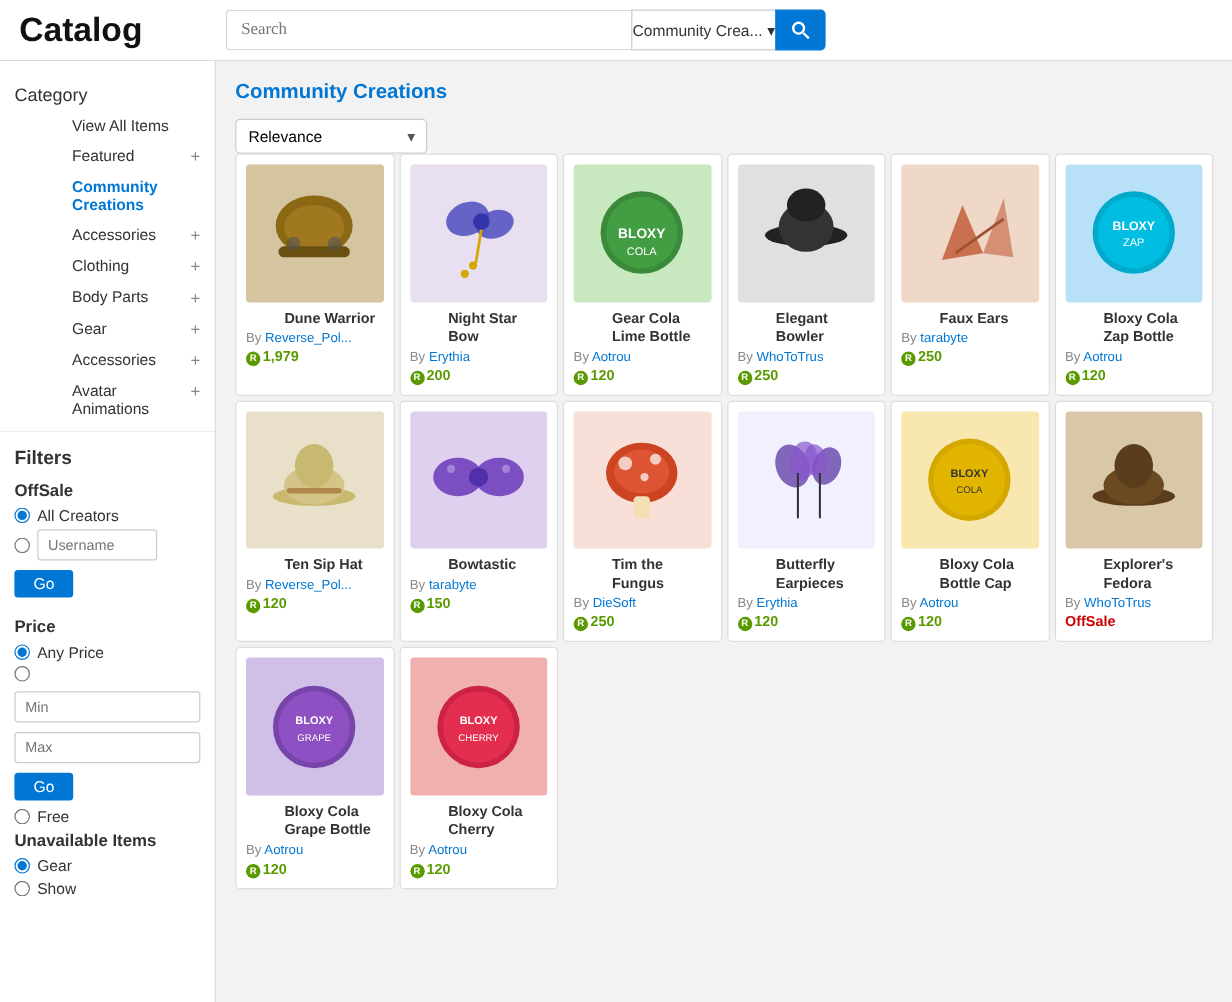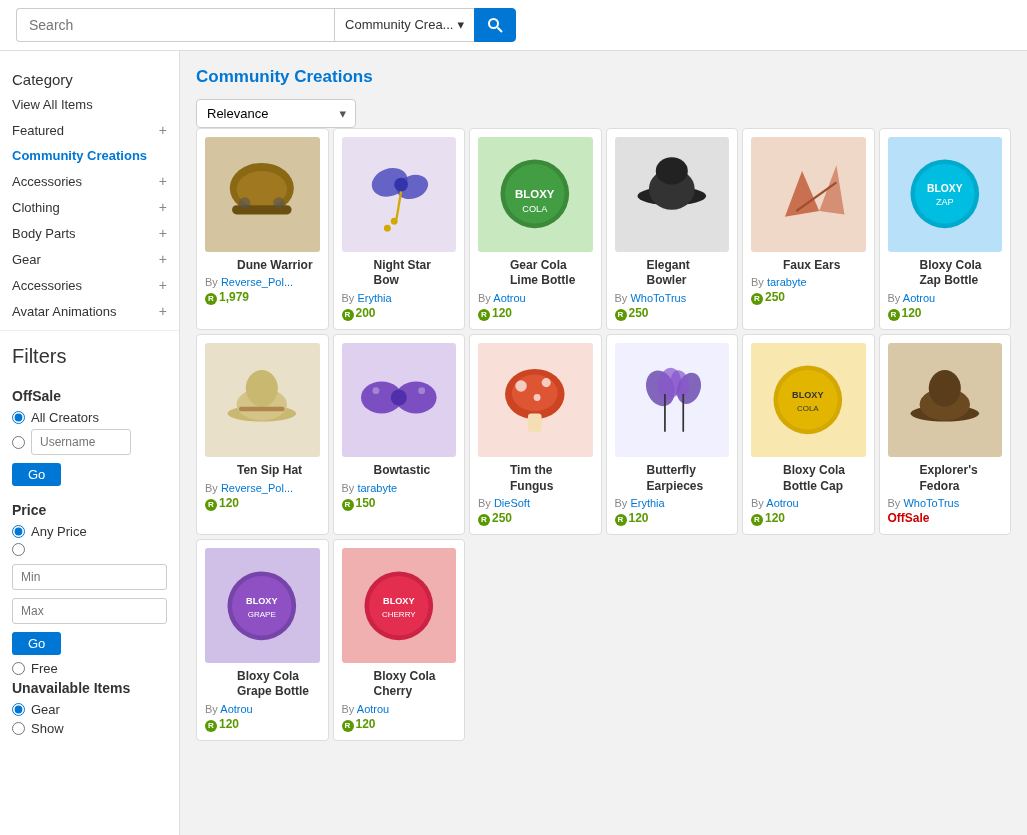--- a/index.html
+++ b/index.html
@@ -2,37 +2,37 @@
 <html><head>
   <meta charset="utf-8">
   <style>
     * { box-sizing: border-box; margin: 0; padding: 0; }
     body { font-family: Arial, sans-serif; background: #f2f2f2; color: #333; font-size: 13px; }
 
     
     .header { display: flex; align-items: center; padding: 8px 16px; background: #fff; border-bottom: 1px solid #ddd; gap: 12px; }
     .header-title { font-size: 28px; font-weight: bold; color: #111; min-width: 160px; }
     .search-bar { display: flex; flex: 1; max-width: 500px; }
-    .search-input { flex: 1; padding: 8px 12px; border: 1px solid #ccc; border-right: none; border-radius: 4px 0 0 4px; font-size: 14px; outline: none; }
-    .search-dropdown { padding: 8px 10px; border: 1px solid #ccc; border-right: none; background: #fff; font-size: 13px; cursor: pointer; display: flex; gap: 4px; white-space: nowrap; }
+    .search-input { flex: 1; padding: 8px 12px; border: 1px solid #ccc; border-right: none; border-radius: 4px 0 0 4px; font-size: 14px; outline: none; font-family: Liberation Serif, serif; }
+    .search-dropdown { padding: 8px 0; border: 1px solid #ccc; border-right: none; background: #fff; font-size: 13px; cursor: pointer; display: flex; align-items: center; gap: 4px; white-space: nowrap; }
     .search-btn { padding: 8px 12px; background: #0077d4; border: 1px solid #0077d4; border-radius: 0 4px 4px 0; cursor: pointer; color: #fff; display: flex; align-items: center; justify-content: center; }
 
     
     .layout { display: flex; min-height: calc(100vh - 48px); }
 
     
     .sidebar { width: 180px; background: #fff; border-right: 1px solid #ddd; padding: 12px 0; flex-shrink: 0; }
     .sidebar-section { padding: 8px 12px 4px; font-size: 15px; font-weight: normal; }
-    .sidebar-item { display: flex; align-items: center; justify-content: space-between; padding: 5px 12px; cursor: pointer; color: #333; font-size: 13px; }
+    .sidebar-item { display: flex; align-items: flex-start; justify-content: space-between; padding: 5px 12px; cursor: pointer; color: #333; font-size: 13px; margin-left: 48px; }
     .sidebar-item.active { color: #0077d4; font-weight: bold; }
     .sidebar-item .plus { color: #888; font-size: 14px; }
     .sidebar-divider { border: none; border-top: 1px solid #eee; margin: 6px 0; }
 
     .filter-section { padding: 8px 12px; }
-    .filter-title { font-size: 20px; font-weight: normal; margin-bottom: 20px; }
+    .filter-title { font-size: 16px; font-weight: bold; margin-bottom: 8px; }
     .filter-sub { font-size: 14px; font-weight: bold; margin: 8px 0 6px; }
     .radio-row { display: flex; align-items: center; gap: 6px; margin-bottom: 4px; font-size: 13px; }
     .radio-row input[type=radio] { accent-color: #0077d4; }
     .text-input { width: 100%; padding: 5px 8px; border: 1px solid #ccc; border-radius: 3px; margin: 4px 0; font-size: 12px; }
     .go-btn { padding: 4px 16px; background: #0077d4; color: #fff; border: none; border-radius: 3px; cursor: pointer; font-size: 13px; margin-top: 4px; }
 
     
     .main { flex: 1; padding: 16px; background: #f2f2f2; }
     .main-heading { font-size: 17px; color: #0077d4; font-weight: bold; margin-bottom: 12px; }
 
@@ -66,20 +66,21 @@
     .thumb-butterfly { background: #f0f0ff; }
     .thumb-cola-cap { background: #f8e8b0; }
     .thumb-explorer { background: #d8c8a8; }
     .thumb-grape { background: #d0c0e8; }
     .thumb-cherry { background: #f0b0b0; }
   </style>
 </head>
 <body>
 
 <div class="header">
+  <div class="header-title">Catalog</div>
   <div class="search-bar">
     <input class="search-input" type="text" placeholder="Search" style="">
     <div class="search-dropdown">
       <span>Community Crea...</span>
       <span>▾</span>
     </div>
     <button class="search-btn">
       <svg width="16" height="16" viewBox="0 0 16 16" fill="white">
         <circle cx="6.5" cy="6.5" r="4.5" stroke="white" stroke-width="2" fill="none"></circle>
         <line x1="10.5" y1="10.5" x2="15" y2="15" stroke="white" stroke-width="2"></line>

